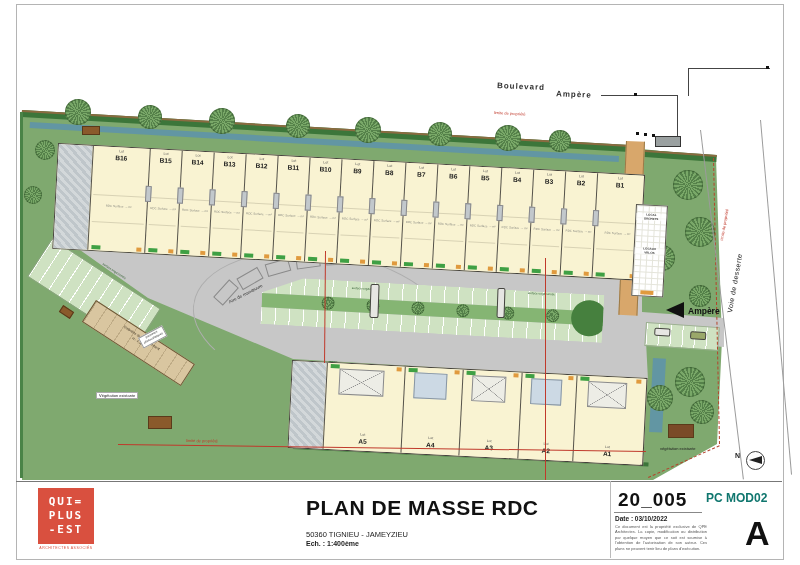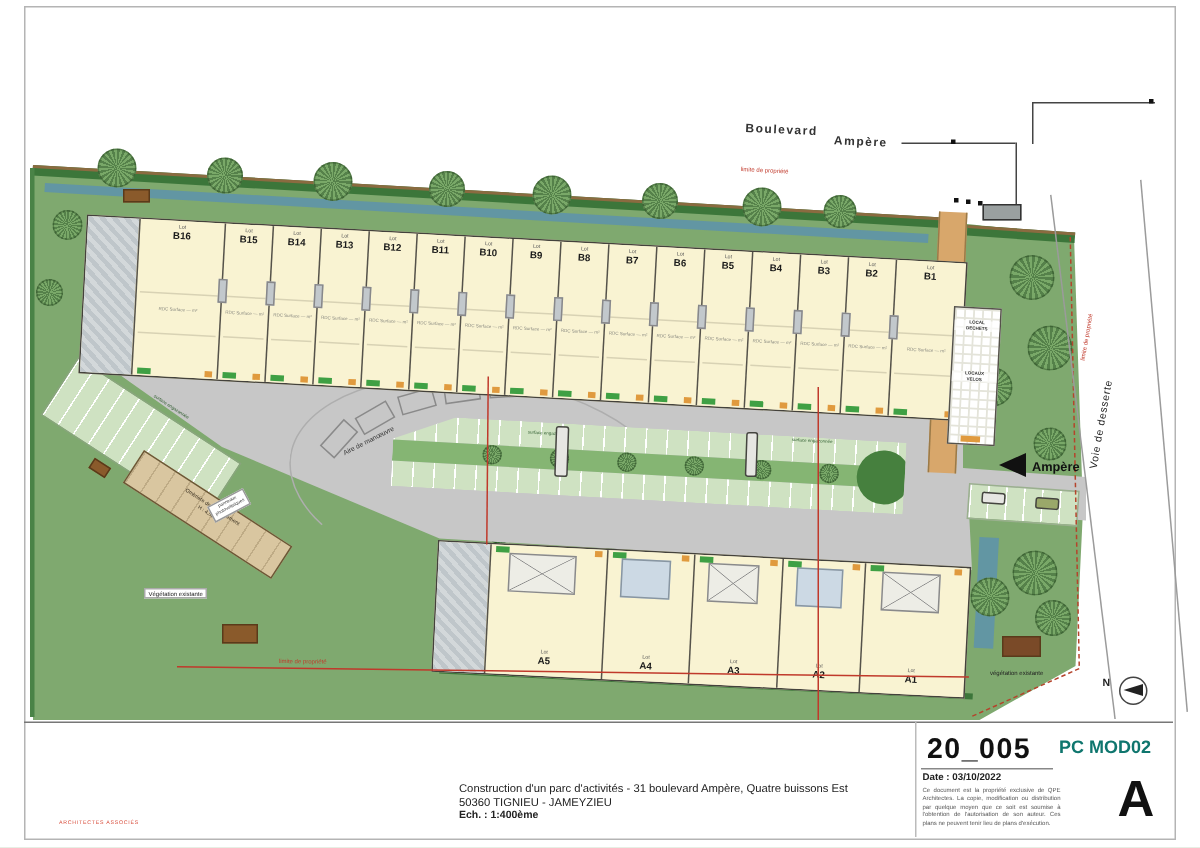--- a/index.html
+++ b/index.html
@@ -489,22 +489,27 @@
   <div class="veg boxed" style="left:96px;top:392px;">Végétation existante</div>
   <div class="veg" style="left:660px;top:446px;">végétation existante</div>
 
   <div class="ncirc"></div>
   <div class="narrow"></div>
   <div class="nlabel">N</div>
 
   <div class="tb-sep"></div>
   <div class="tb-vline"></div>
   <div class="tb-hline"></div>
+  <div class="logo">
+    <span>QUI=</span>
+    <span>PLUS</span>
+    <span>-EST</span>
+  </div>
   <div class="logo-tag">ARCHITECTES ASSOCIÉS</div>
-  <div class="tb-sub1">Construction d'un parc d'activités - 31 boulevard Ampère, Quatre buissons Est</div>
+  <div class="tb-title">PLAN DE MASSE RDC</div>
   <div class="tb-sub2">50360 TIGNIEU - JAMEYZIEU</div>
   <div class="tb-scale">Ech. : 1:400ème</div>
   <div class="tb-num">20_005</div>
   <div class="tb-code">PC MOD02</div>
   <div class="tb-date">Date : 03/10/2022</div>
   <div class="tb-disc">Ce document est la propriété exclusive de QPE Architectes. La copie, modification ou distribution par quelque moyen que ce soit est soumise à l'obtention de l'autorisation de son auteur. Ces plans ne peuvent tenir lieu de plans d'exécution.</div>
   <div class="tb-rev">A</div>
 </div>
 
 </body></html>

